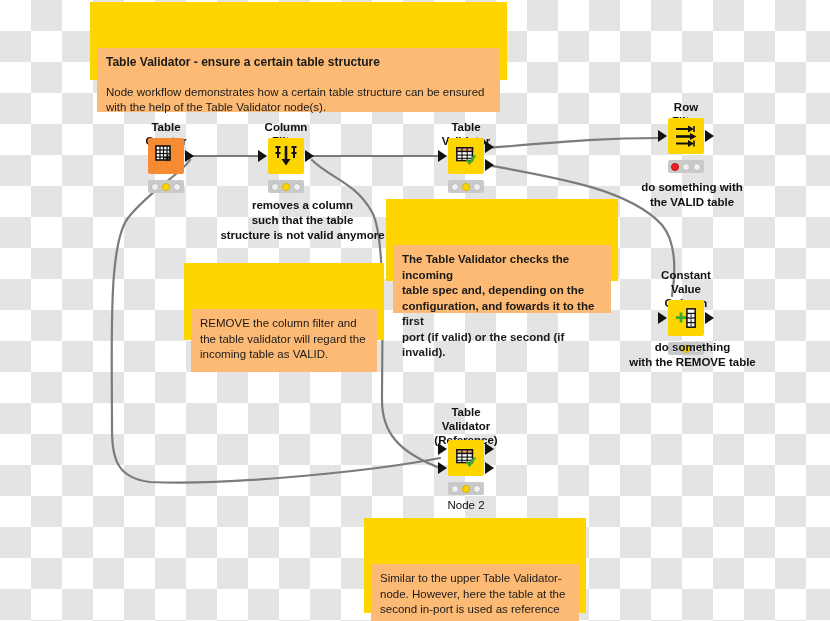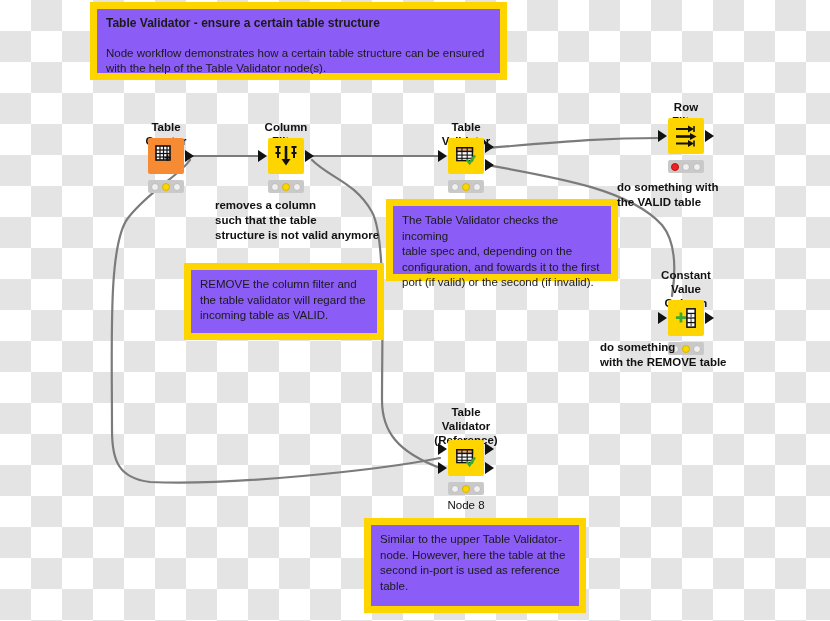--- a/index.html
+++ b/index.html
@@ -22,26 +22,27 @@
   }
   #wires { position: absolute; left: 0; top: 0; width: 830px; height: 621px; pointer-events: none; }
 
   
   .note {
     position: absolute;
     background: #ffd500;
     padding: 7px;
   }
   .note-inner {
-    background: #8b5cf6;
+    background: #fdba74;
     width: 100%; height: 100%;
     padding: 7px 9px 7px 9px;
     color: #1a1a1a;
     font-size: 11.5px;
     line-height: 15.5px;
+    margin-top: 39px;
   }
   .note-title {
     font-weight: bold;
     font-size: 12px;
     margin-bottom: 14px;
     display: block;
   }
   .note-body { display: block; white-space: pre-line; }
 
   
@@ -81,21 +82,21 @@
     left: 50%;
     transform: translateX(-50%);
     white-space: nowrap;
     text-align: center;
     font-size: 11.5px;
     color: #111111;
   }
   .plain-desc {
     position: absolute;
     white-space: pre-line;
-    text-align: left;
+    text-align: center;
     font-size: 11.5px;
     line-height: 15px;
     color: #111111;
     font-weight: bold;
   }
   .port {
     position: absolute;
     width: 0; height: 0;
     border-left: 9px solid #111;
     border-top: 6px solid transparent;
@@ -126,21 +127,21 @@
   </svg>
 
   <div class="note" style="left:90px; top:2px; width:417px; height:78px;">
     <div class="note-inner">
       <span class="note-title">Table Validator - ensure a certain table structure</span>
       <span class="note-body">Node workflow demonstrates how a certain table structure can be ensured
 with the help of the Table Validator node(s).</span>
     </div>
   </div>
 
-  <div class="note" style="left:386px; top:199px; width:232px; height:82px;">
+  <div class="note" style="left:386px; top:199px; width:232px; height:82px;font-weight:bold;">
     <div class="note-inner">
       <span class="note-body">The Table Validator checks the incoming
 table spec and, depending on the
 configuration, and fowards it to the first
 port (if valid) or the second (if invalid).</span>
     </div>
   </div>
 
   <div class="note" style="left:184px; top:263px; width:200px; height:77px;">
     <div class="note-inner">
@@ -312,16 +313,16 @@
     </div>
     <span class="port" style="left:-8px; top:38px;"></span>
     <span class="port" style="left:-8px; top:57px;"></span>
     <span class="port" style="left:39px; top:38px;"></span>
     <span class="port" style="left:39px; top:57px;"></span>
     <div class="status" style="left:2px; top:77px;">
       <span class="lamp"></span>
       <span class="lamp on-yellow"></span>
       <span class="lamp"></span>
     </div>
-    <span class="node-sub" style="top:94px;">Node 8</span>
+    <span class="node-sub" style="top:94px;">Node 2</span>
   </div>
 
 </div>
 
 </body></html>

